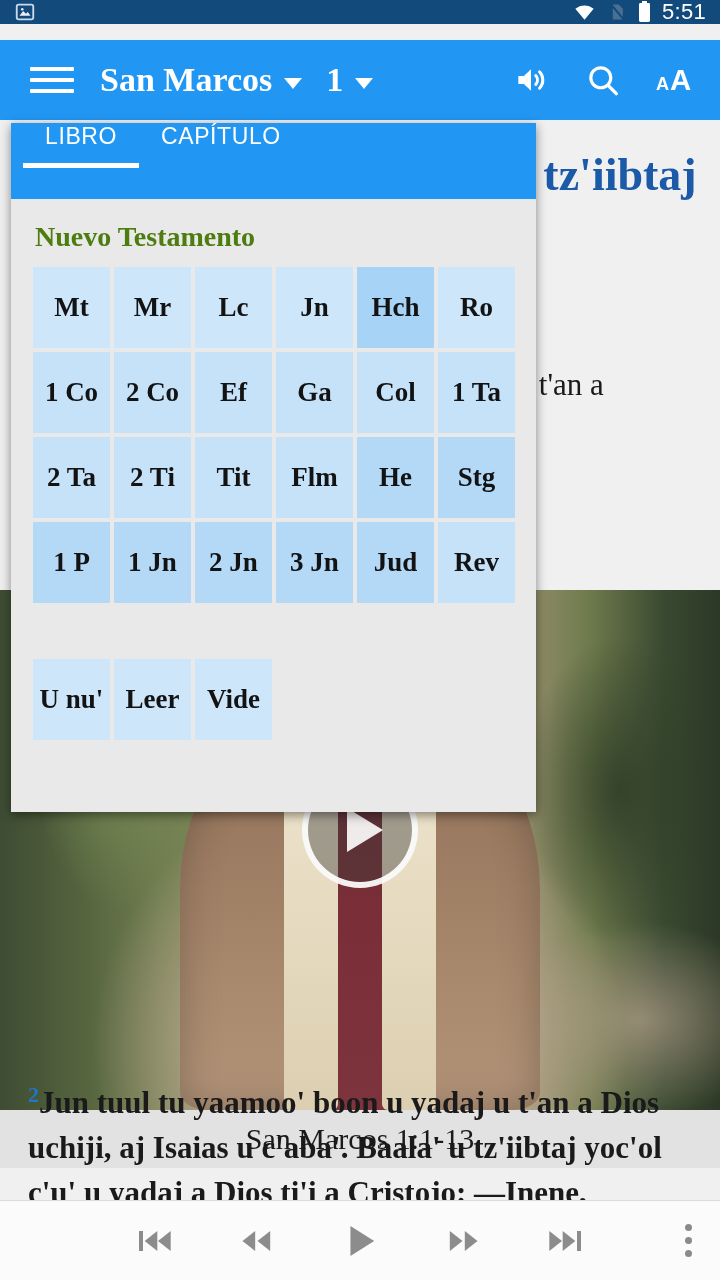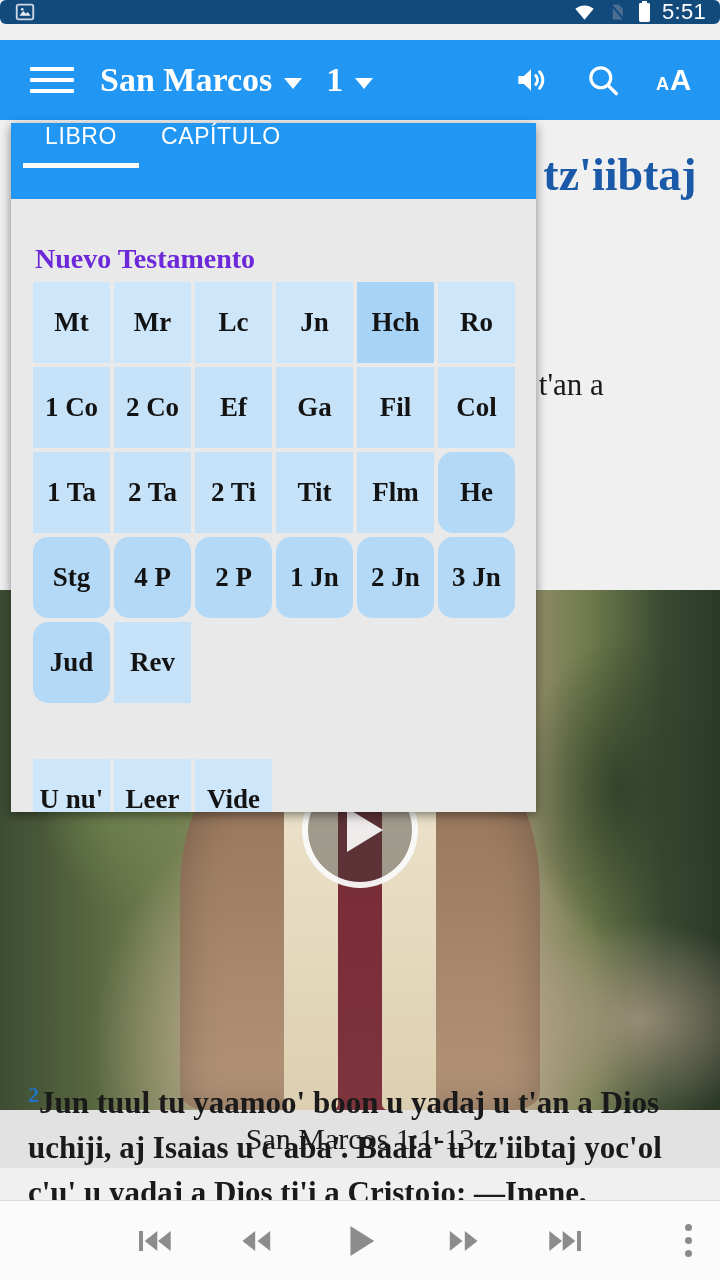--- a/index.html
+++ b/index.html
@@ -17,21 +17,20 @@
   }
 
   
   .statusbar {
     position: absolute; top: 0; left: 0;
     width: 720px; height: 24px;
     background: #134a7c;
     display: flex; align-items: center;
     padding: 0 14px 0 14px;
     color: #ffffff;
-    border-radius: 6px;
   }
   .statusbar .sb-left { display: flex; align-items: center; gap: 8px; }
   .statusbar .sb-right { margin-left: auto; display: flex; align-items: center; gap: 10px; }
   .sb-clock {
     font-size: 22px; color: #ffffff;
     font-family: "Liberation Sans", sans-serif;
     letter-spacing: .3px;
   }
   .ico { display: inline-flex; align-items: center; justify-content: center; }
 
@@ -198,44 +197,43 @@
     cursor: pointer;
   }
   .tab.active::after {
     content:""; position:absolute; left:0; right:0; bottom: 0;
     height: 5px; background: #ffffff;
   }
   .panel-body { padding: 0; }
   .testament-label {
     font-family: "Liberation Serif", serif;
     font-weight: bold;
-    font-size: 28px; color: #6d28d9;
-    padding: 22px 0 7px 24px;
-    margin-top: 22px;
+    font-size: 28px; color: #4d7c0f;
+    padding: 22px 0 14px 24px;
   }
   .book-grid {
     display: grid;
     grid-template-columns: repeat(6, 81px);
     column-gap: 0px; row-gap: 0px;
     padding-left: 22px;
   }
   .book-cell {
     height: 81px; width: 77px;
     margin: 0 4px 4px 0;
     background: #c9e4f8;
     display: flex; align-items: center; justify-content: center;
     font-family: "Liberation Serif", serif;
     font-weight: bold;
     font-size: 27px; color: #131313;
     cursor: pointer;
     white-space: nowrap;
   }
   .book-cell.tone-a { background: #cee6fa; }
   .book-cell.tone-b { background: #c6e2f9; }
-  .book-cell.tone-c { background: #b3d9f7; border-radius: 15px; }
+  .book-cell.tone-c { background: #b3d9f7; }
   .book-cell.sel    { background: #a6d3f6; }
   .grid-spacer { height: 52px; }
 
   
   .player {
     position: absolute; left: 0; bottom: 0;
     width: 720px; height: 80px;
     background: #fbfbfb;
     border-top: 1px solid #dcdcdc;
     display: flex; align-items: center;
@@ -361,31 +359,29 @@
           <div class="book-cell tone-a">Mt</div>
           <div class="book-cell tone-a">Mr</div>
           <div class="book-cell tone-a">Lc</div>
           <div class="book-cell tone-a">Jn</div>
           <div class="book-cell tone-a sel">Hch</div>
           <div class="book-cell tone-a">Ro</div>
           <div class="book-cell tone-b">1 Co</div>
           <div class="book-cell tone-b">2 Co</div>
           <div class="book-cell tone-b">Ef</div>
           <div class="book-cell tone-b">Ga</div>
-          <div class="book-cell tone-b">Fil</div>
           <div class="book-cell tone-b">Col</div>
           <div class="book-cell tone-b">1 Ta</div>
           <div class="book-cell tone-b">2 Ta</div>
           <div class="book-cell tone-b">2 Ti</div>
           <div class="book-cell tone-b">Tit</div>
           <div class="book-cell tone-b">Flm</div>
           <div class="book-cell tone-c">He</div>
           <div class="book-cell tone-c">Stg</div>
-          <div class="book-cell tone-c">4 P</div>
-          <div class="book-cell tone-c">2 P</div>
+          <div class="book-cell tone-c">1 P</div>
           <div class="book-cell tone-c">1 Jn</div>
           <div class="book-cell tone-c">2 Jn</div>
           <div class="book-cell tone-c">3 Jn</div>
           <div class="book-cell tone-c">Jud</div>
           <div class="book-cell tone-b">Rev</div>
         </div>
       <div class="grid-spacer"></div>
       <div class="book-grid" id="extra-grid">
           <div class="book-cell tone-a">U nu'</div>
           <div class="book-cell tone-a">Leer</div>

